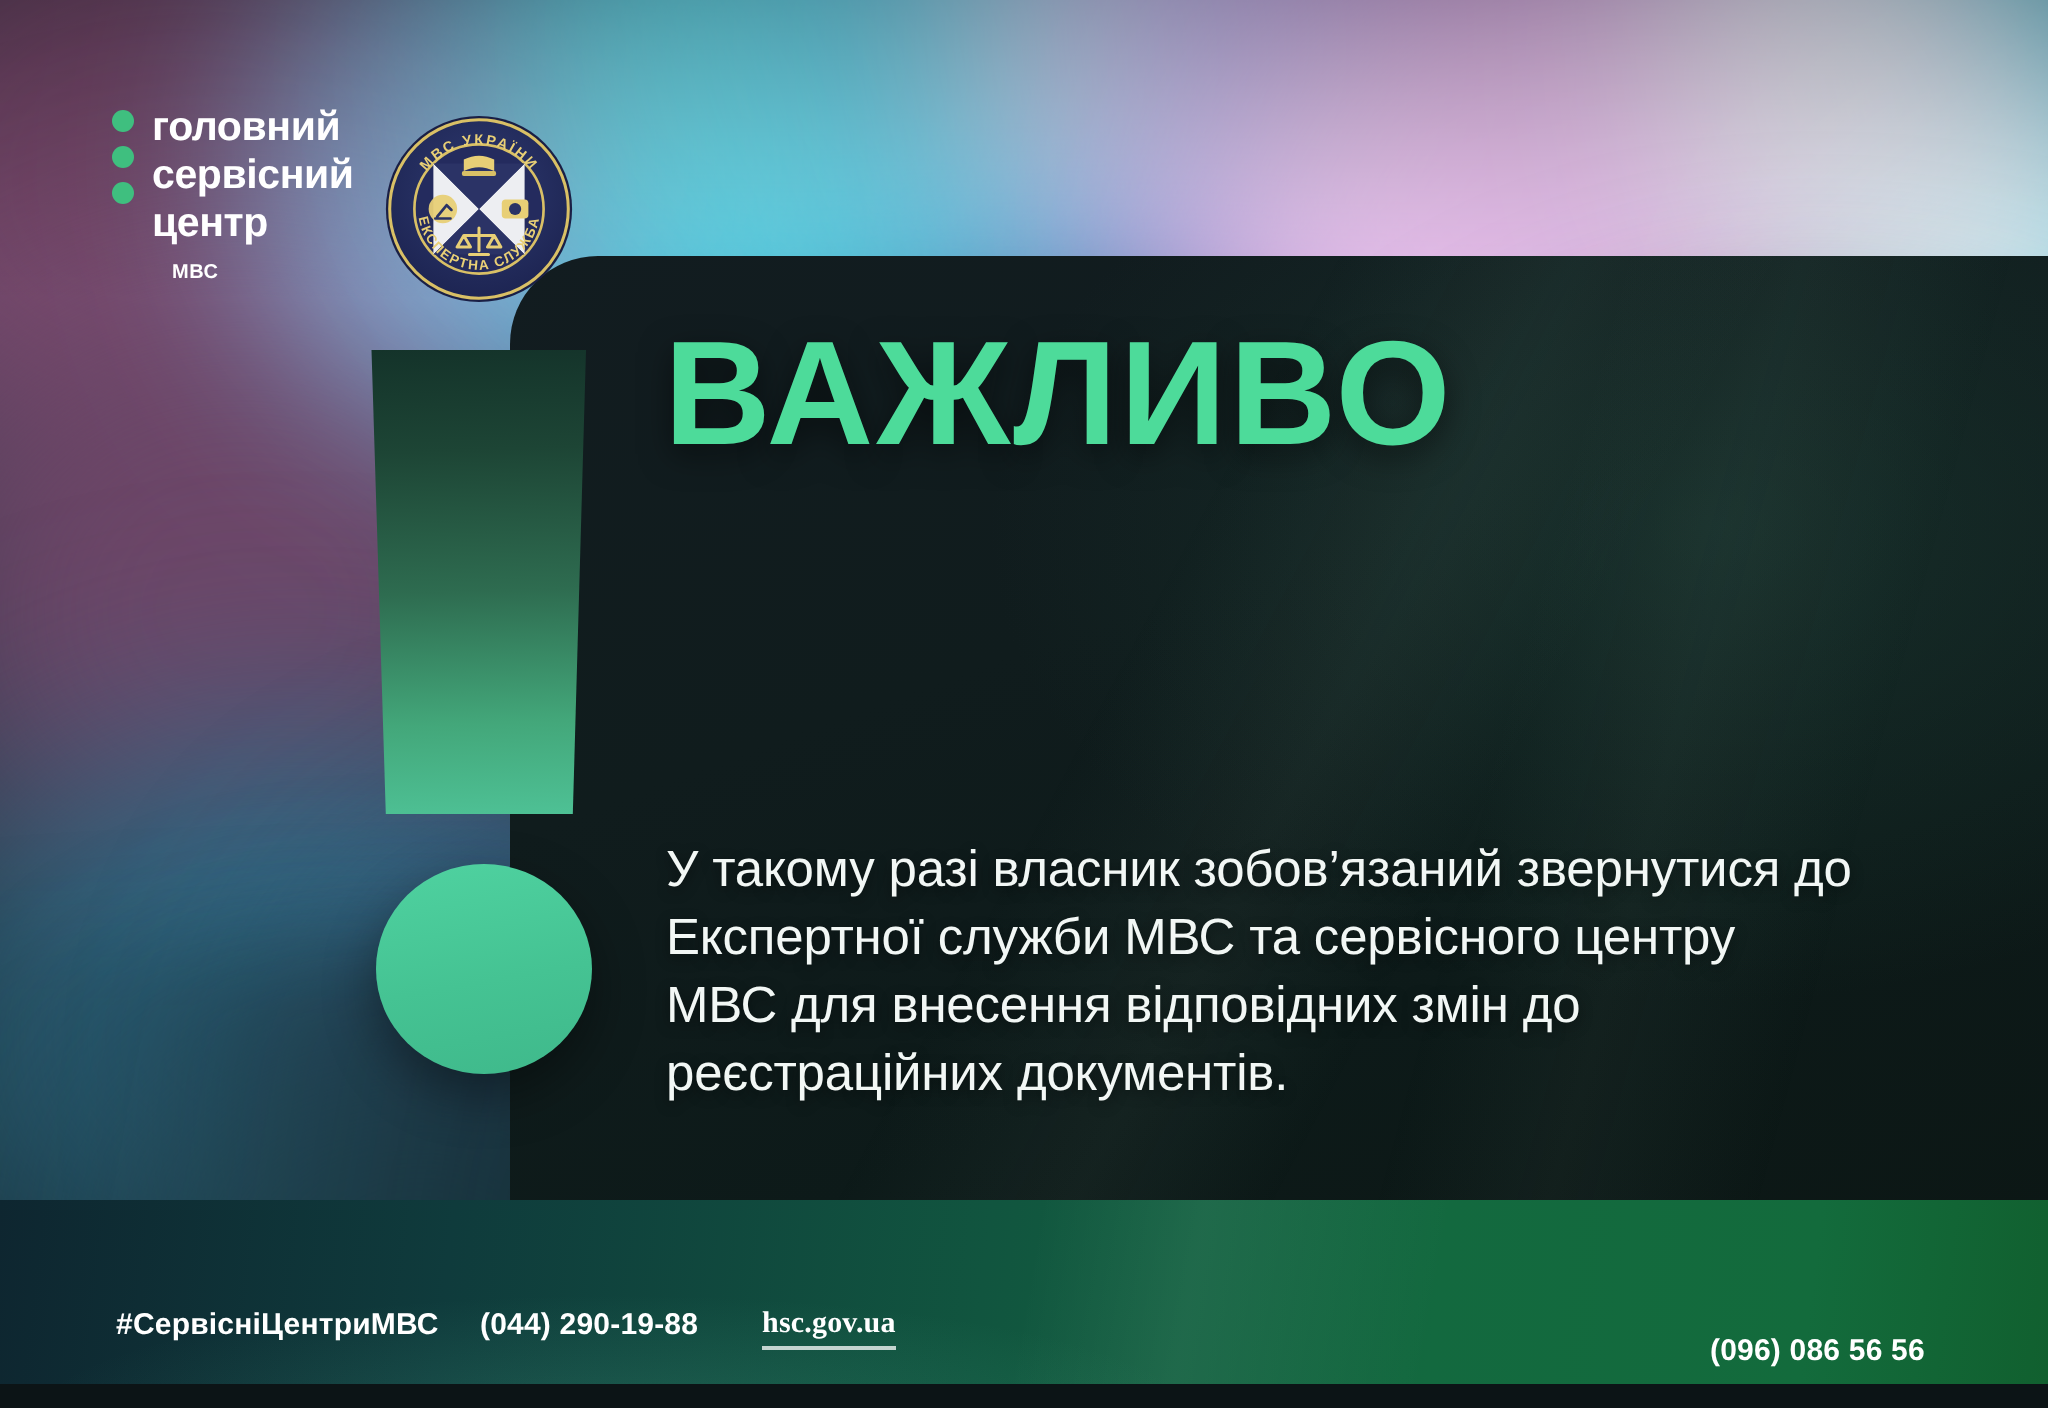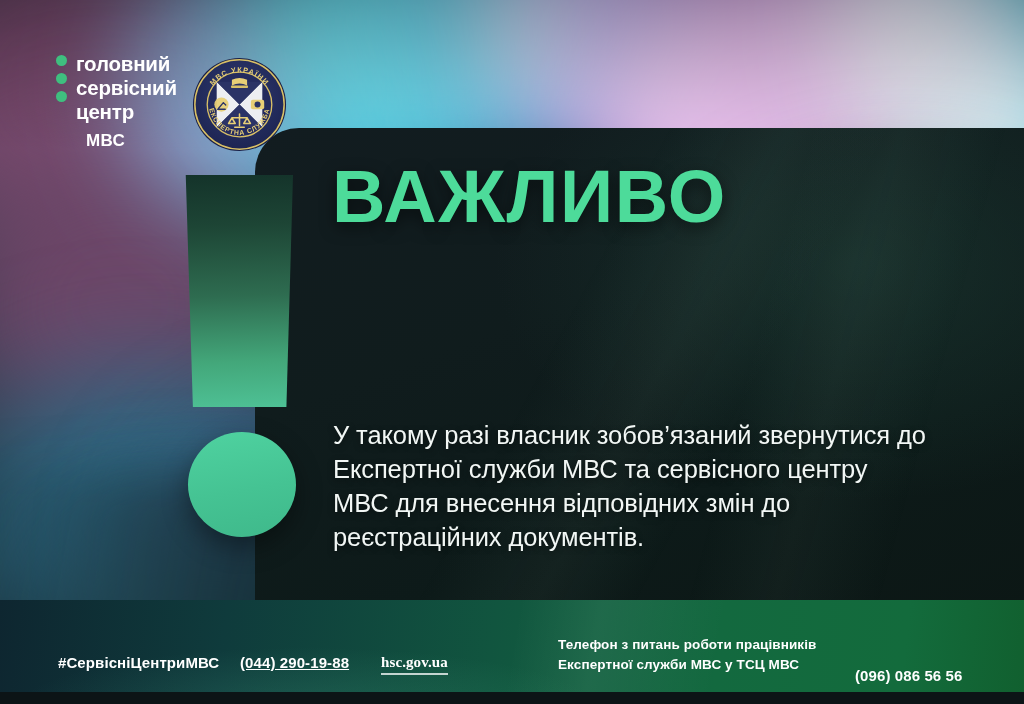--- a/index.html
+++ b/index.html
@@ -71,21 +71,21 @@
   }
   .logo-words {
     display:flex; flex-direction:column;
     line-height:1.18;
   }
   .logo-words .w {
     font-size:20.5px; font-weight:700; color:#ffffff;
     letter-spacing:-0.2px;
   }
   .logo-words .sub {
-    font-size:17px; font-weight:700; color:#ffffff;
+    font-size:10px; font-weight:700; color:#ffffff;
     margin-top:6px; margin-left:10px; letter-spacing:0.3px;
   }
 
   
   .emblem { position:absolute; left:192px; top:57px; width:95px; height:95px; }
 
   
   .excl-bar {
     position:absolute;
     left:183px; top:175px;
@@ -138,21 +138,21 @@
     background:
       linear-gradient(100deg, rgba(255,255,255,0) 50%, rgba(210,255,230,0.07) 58%, rgba(255,255,255,0) 70%),
       radial-gradient(ellipse 420px 90px at 30% 120%, rgba(90,200,160,0.18), rgba(0,0,0,0) 70%);
   }
   .f-item {
     position:absolute;
     color:#ffffff; font-size:15px; font-weight:700;
     letter-spacing:0.1px; white-space:nowrap;
   }
   #f-hash { left:58px; top:654px; }
-  #f-phone1 { left:240px; top:654px;text-decoration:underline; }
+  #f-phone1 { left:240px; top:654px; }
   #f-site {
     left:381px; top:654px;
     border-bottom:2px solid rgba(255,255,255,0.75);
     padding-bottom:2px;
     font-family:Liberation Serif, serif;
   }
   #f-note {
     left:558px; top:635px;
     font-size:13.5px; font-weight:700; line-height:1.45;
     white-space:pre-line;
@@ -251,17 +251,15 @@
   <div class="headline">ВАЖЛИВО</div>
 
   <div class="para" id="para2">У такому разі власник зобов’язаний звернутися до Експертної служби МВС та сервісного центру МВС для внесення відповідних змін до реєстраційних документів.</div>
 
   <div class="footer">
     <div class="footer-sheen"></div>
   </div>
   <div class="f-item" id="f-hash">#СервісніЦентриМВС</div>
   <div class="f-item" id="f-phone1">(044) 290-19-88</div>
   <div class="f-item" id="f-site">hsc.gov.ua</div>
-  <div class="f-item" id="f-note">Телефон з питань роботи працівників
-Експертної служби МВС у ТСЦ МВС</div>
   <div class="f-item" id="f-phone2">(096) 086 56 56</div>
 
 </div>
 
 </body></html>

